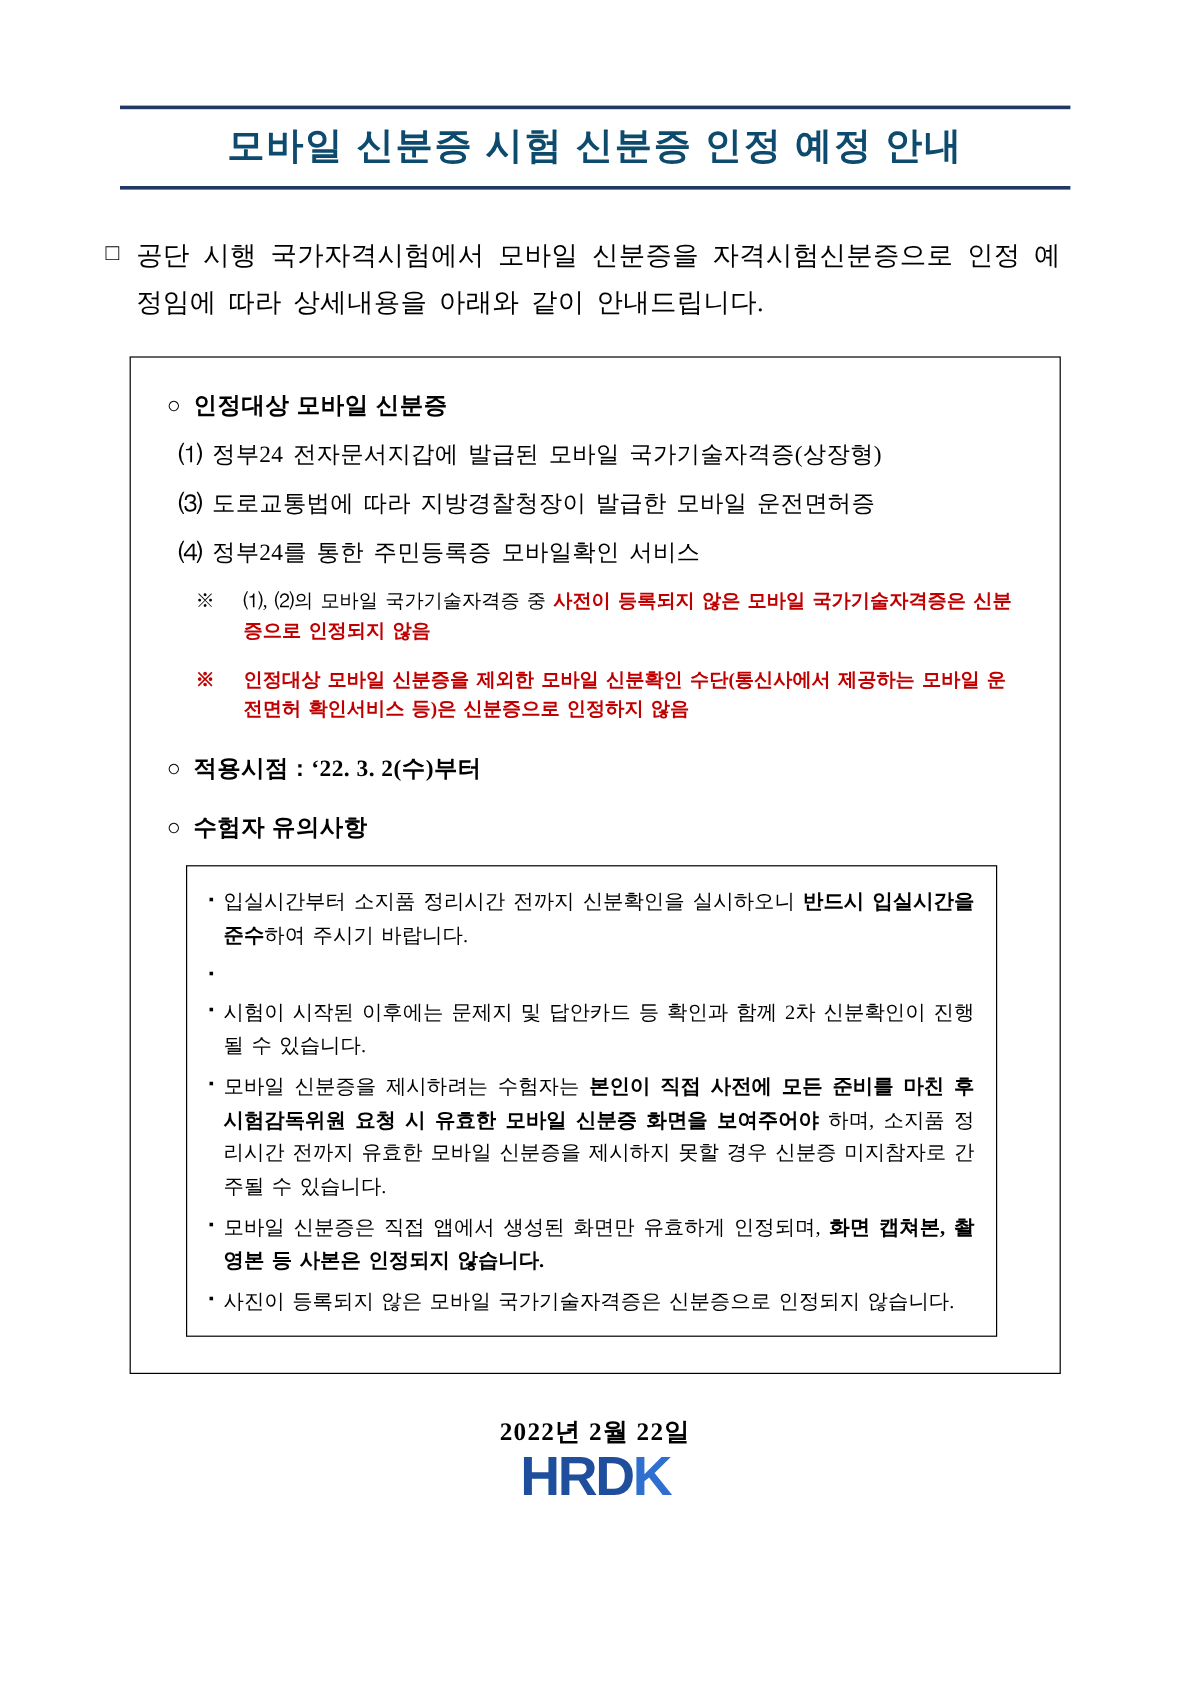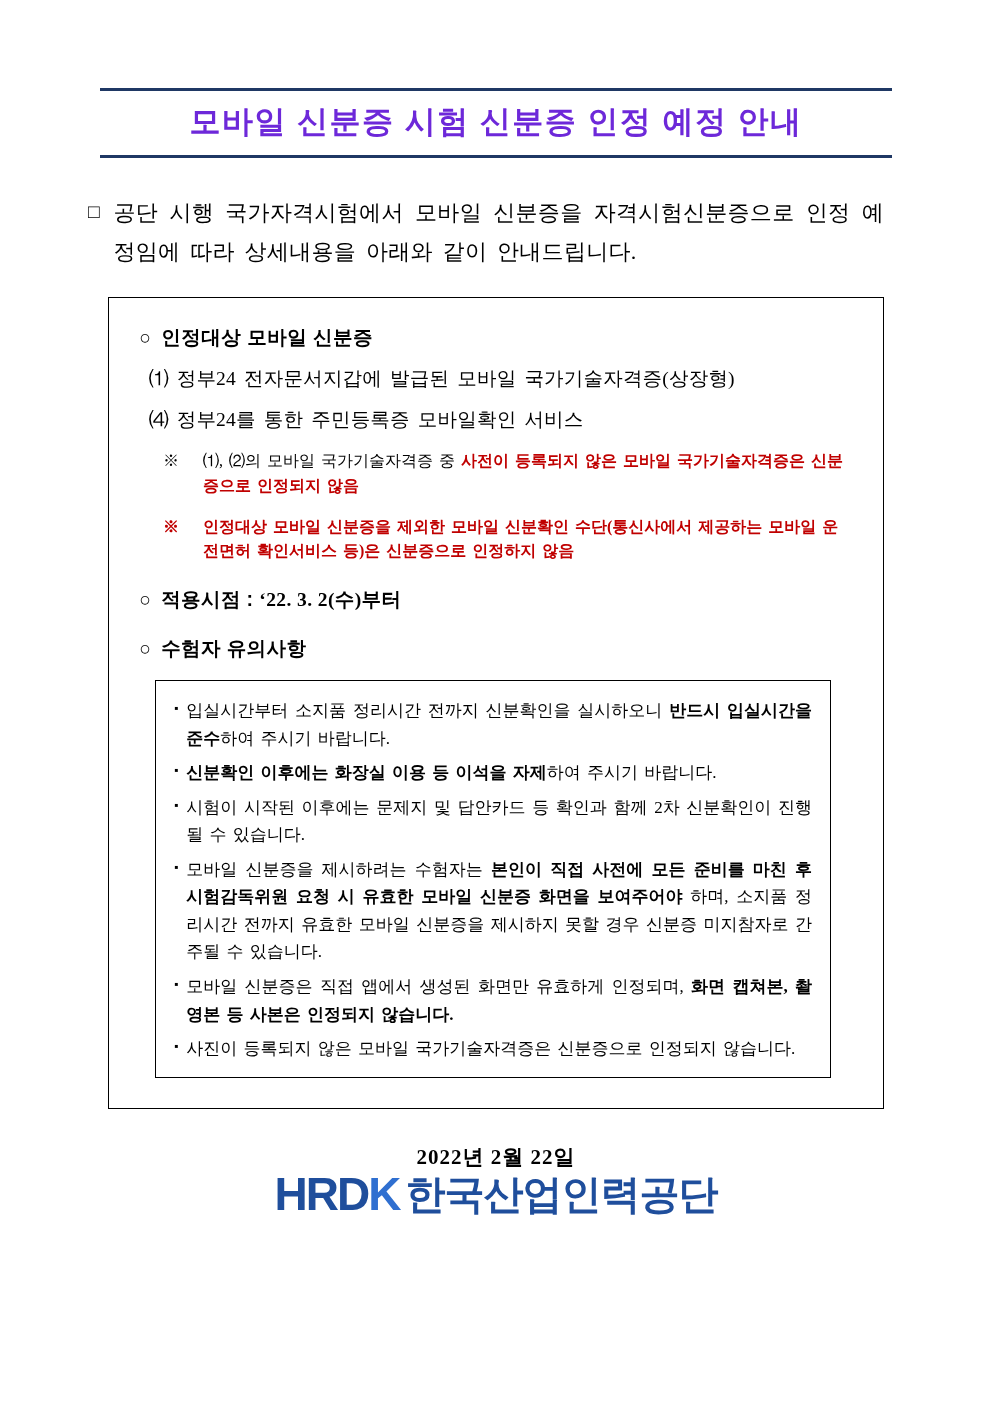--- a/index.html
+++ b/index.html
@@ -31,21 +31,21 @@
     border-top: 3px solid #1f3864;
     border-bottom: 3px solid #1f3864;
     padding: 10px 0 12px 0;
     text-align: center;
   }
   .title-text {
     font-family: "Liberation Sans", "DejaVu Sans", sans-serif;
     font-weight: bold;
     font-size: 31px;
     letter-spacing: 1.5px;
-    color: #6d28d9;
+    color: #0c4a6e;
   }
 
   
   .intro {
     margin-top: 36px;
     margin-left: 28px;
     margin-right: 48px;
     display: flex;
     align-items: flex-start;
     font-size: 22px;
@@ -188,20 +188,23 @@
   <div class="outer-box">
 
     <div class="section-head">
       <span class="circ">○</span><span>인정대상 모바일 신분증</span>
     </div>
 
     <div class="num-item">
       <span class="idx">⑴</span><span>정부24 전자문서지갑에 발급된 모바일 국가기술자격증(상장형)</span>
     </div>
     <div class="num-item">
+      <span class="idx">⑶</span><span>도로교통법에 따라 지방경찰청장이 발급한 모바일 운전면허증</span>
+    </div>
+    <div class="num-item">
       <span class="idx">⑷</span><span>정부24를 통한 주민등록증 모바일확인 서비스</span>
     </div>
 
     <div class="note note-gap">
       <span class="star">※</span>
       <span class="note-body"><span>⑴, ⑵의 모바일 국가기술자격증 중 </span><span class="red">사전이 등록되지 않은 모바일 국가기술자격증은 신분증으로 인정되지 않음</span></span>
     </div>
 
     <div class="note all-red note-gap">
       <span class="star red">※</span>
@@ -217,21 +220,20 @@
       <span class="circ">○</span><span>수험자 유의사항</span>
     </div>
 
     <div class="inner-box">
       <div class="bullet">
         <span class="dot">▪</span>
         <span class="btext"><span>입실시간부터 소지품 정리시간 전까지 신분확인을 실시하오니 </span><span class="b">반드시 입실시간을 준수</span><span>하여 주시기 바랍니다.</span></span>
       </div>
       <div class="bullet">
         <span class="dot">▪</span>
-        <span class="btext"><span class="b">신분확인 이후에는 화장실 이용 등 이석을 자제</span><span>하여 주시기 바랍니다.</span></span>
       </div>
       <div class="bullet">
         <span class="dot">▪</span>
         <span class="btext"><span>시험이 시작된 이후에는 문제지 및 답안카드 등 확인과 함께 2차 신분확인이 진행될 수 있습니다.</span></span>
       </div>
       <div class="bullet">
         <span class="dot">▪</span>
         <span class="btext"><span>모바일 신분증을 제시하려는 수험자는 </span><span class="b">본인이 직접 사전에 모든 준비를 마친 후 시험감독위원 요청 시 유효한 모바일 신분증 화면을 보여주어야</span><span> 하며, 소지품 정리시간 전까지 유효한 모바일 신분증을 제시하지 못할 경우 신분증 미지참자로 간주될 수 있습니다.</span></span>
       </div>
       <div class="bullet">
@@ -243,16 +245,15 @@
         <span class="btext"><span>사진이 등록되지 않은 모바일 국가기술자격증은 신분증으로 인정되지 않습니다.</span></span>
       </div>
     </div>
 
   </div>
 
   <div class="date">2022년 2월 22일</div>
 
   <div class="logo-row">
     <div class="logo-mark"><span>HRD</span><span class="k">K</span></div>
-    <div class="logo-name">한국산업인력공단</div>
   </div>
 
 </div>
 
 </body></html>

